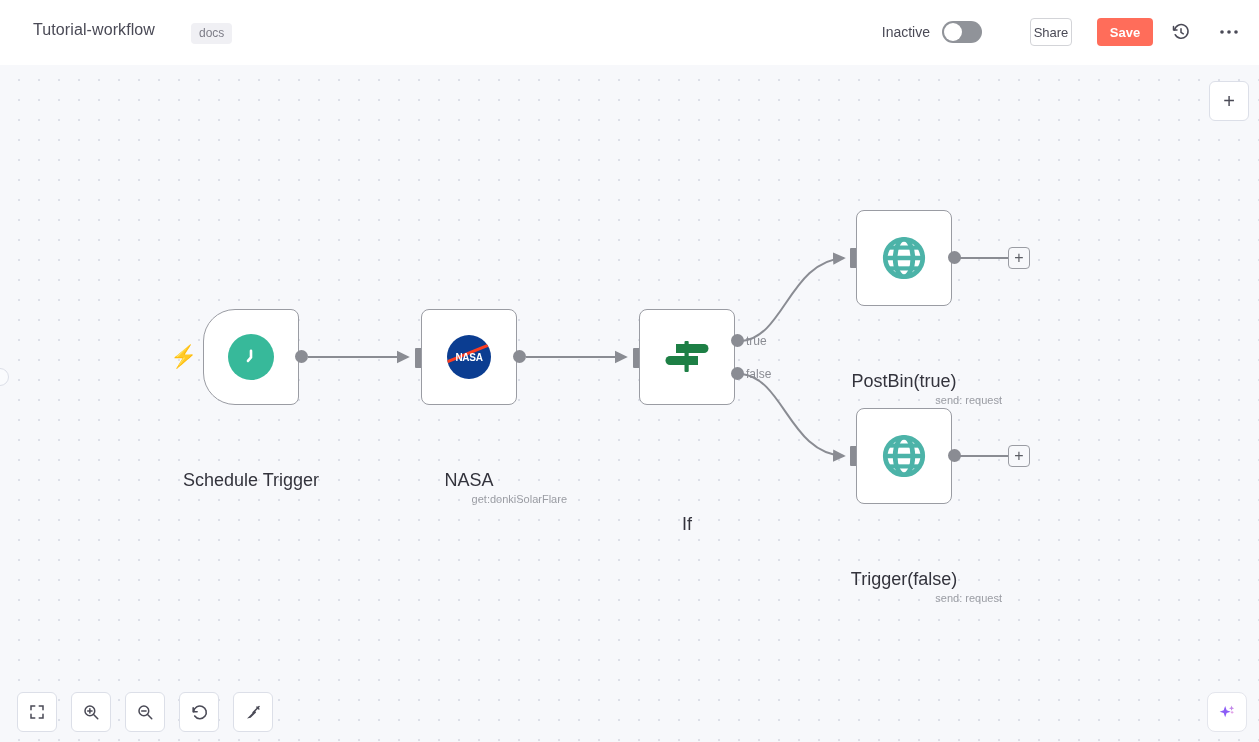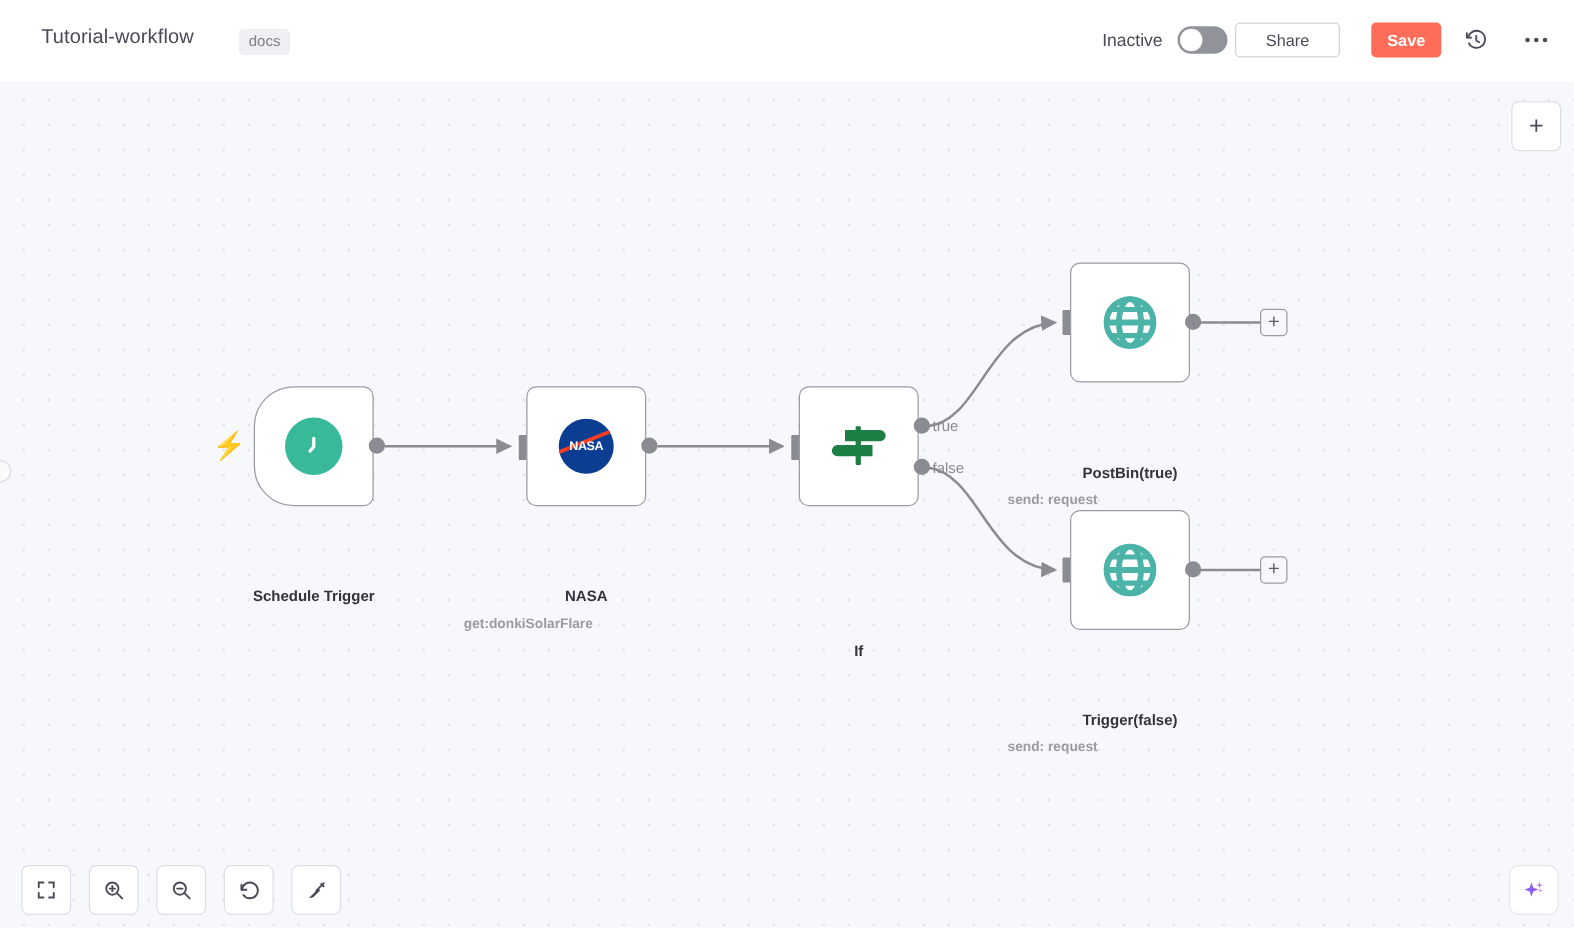--- a/index.html
+++ b/index.html
@@ -40,21 +40,21 @@
     width: 40px; height: 22px; border-radius: 11px;
     background: #909399; cursor: pointer;
   }
   .toggle .knob {
     position: absolute; top: 2px; left: 2px;
     width: 18px; height: 18px; border-radius: 50%;
     background: #ffffff;
   }
   .btn-share {
     position: absolute; right: 187px; top: 18px;
-    width: 84px; height: 28px; border-radius: 4px;
+    width: 42px; height: 28px; border-radius: 4px;
     background: #ffffff; border: 1px solid #d3d4d8;
     color: #4a4a56; font-size: 13px;
     display: flex; align-items: center; justify-content: center;
     cursor: pointer; font-family: "Liberation Sans", sans-serif;
   }
   .btn-save {
     position: absolute; right: 106px; top: 18px;
     width: 56px; height: 28px; border-radius: 4px;
     background: #ff6d5a; border: none;
     color: #ffffff; font-size: 13px; font-weight: 600;
@@ -110,26 +110,26 @@
     background: #ffffff; border: 1.5px solid #9a9ca3;
     border-radius: 8px;
     display: flex; align-items: center; justify-content: center;
     cursor: pointer;
   }
   .node.trigger {
     border-radius: 32px 8px 8px 32px;
   }
   .node-label {
     position: absolute; text-align: center;
-    font-size: 12px; font-weight: 700; color: #33333c;
+    font-size: 18px; font-weight: 400; color: #33333c;
     white-space: nowrap;
   }
   .node-sub {
-    position: absolute; text-align: left;
-    font-size: 11px; color: #9a9ca3; white-space: nowrap; font-weight: bold;
+    position: absolute; text-align: right;
+    font-size: 11px; color: #9a9ca3; white-space: nowrap;
   }
   .port-dot {
     position: absolute; width: 13px; height: 13px;
     border-radius: 50%; background: #8a8c93; cursor: pointer;
   }
   .port-label {
     position: absolute; font-size: 12px; color: #8a8c93; white-space: nowrap;
   }
   .in-stub {
     position: absolute; width: 8px; height: 20px;

